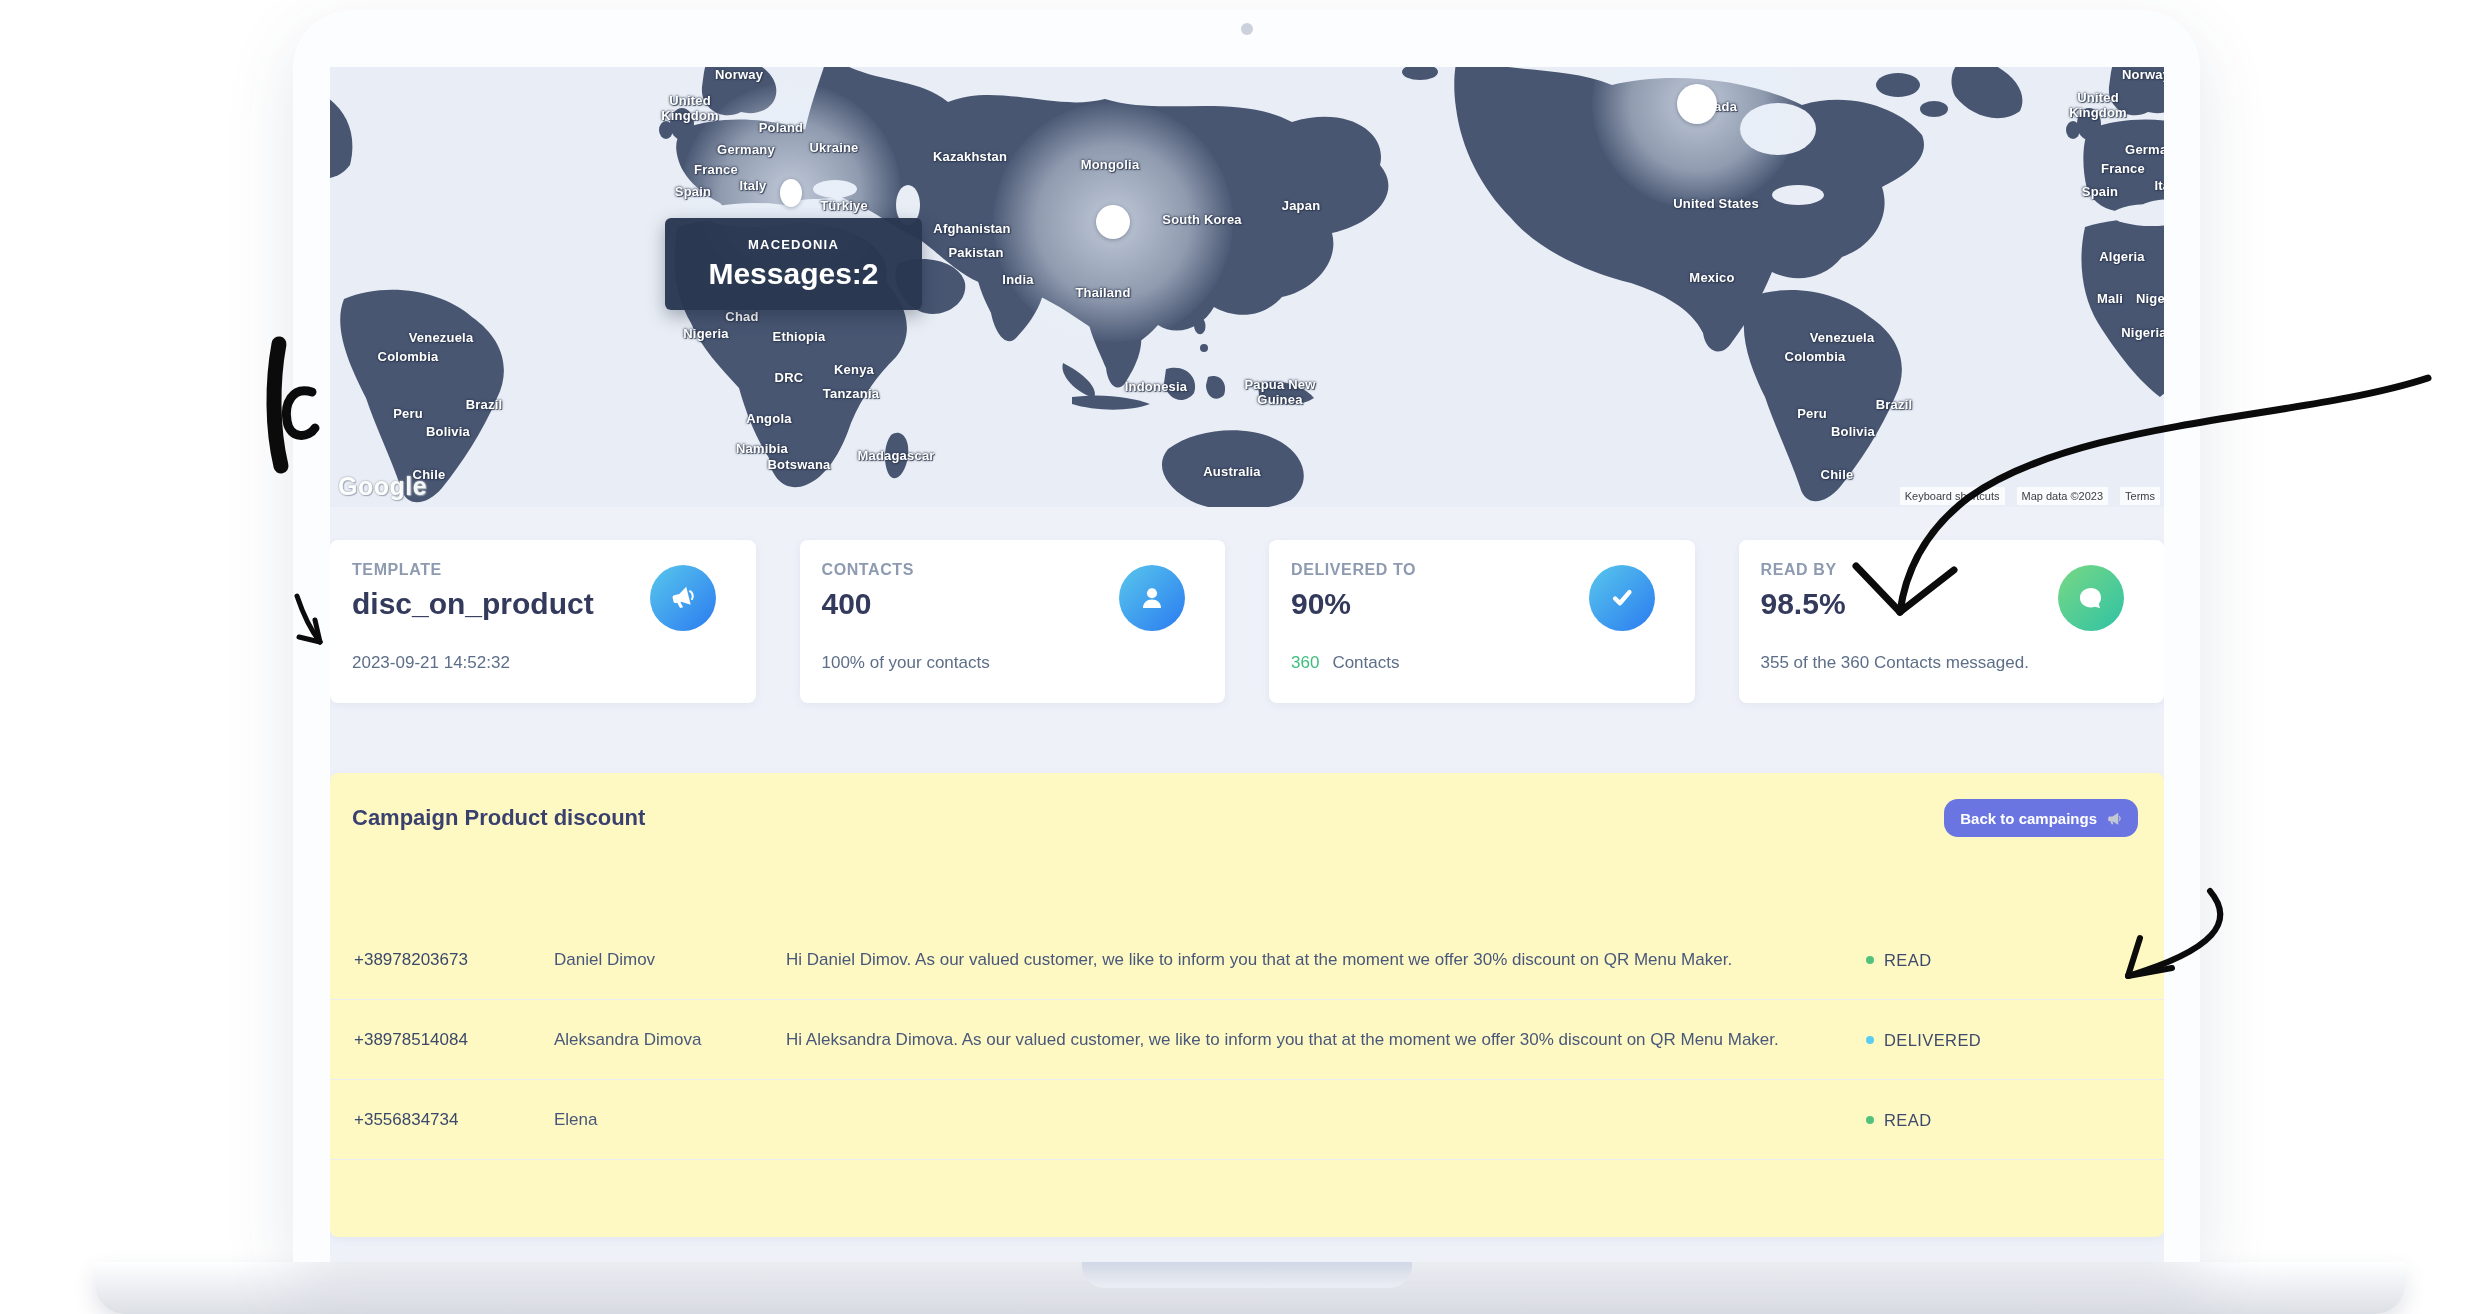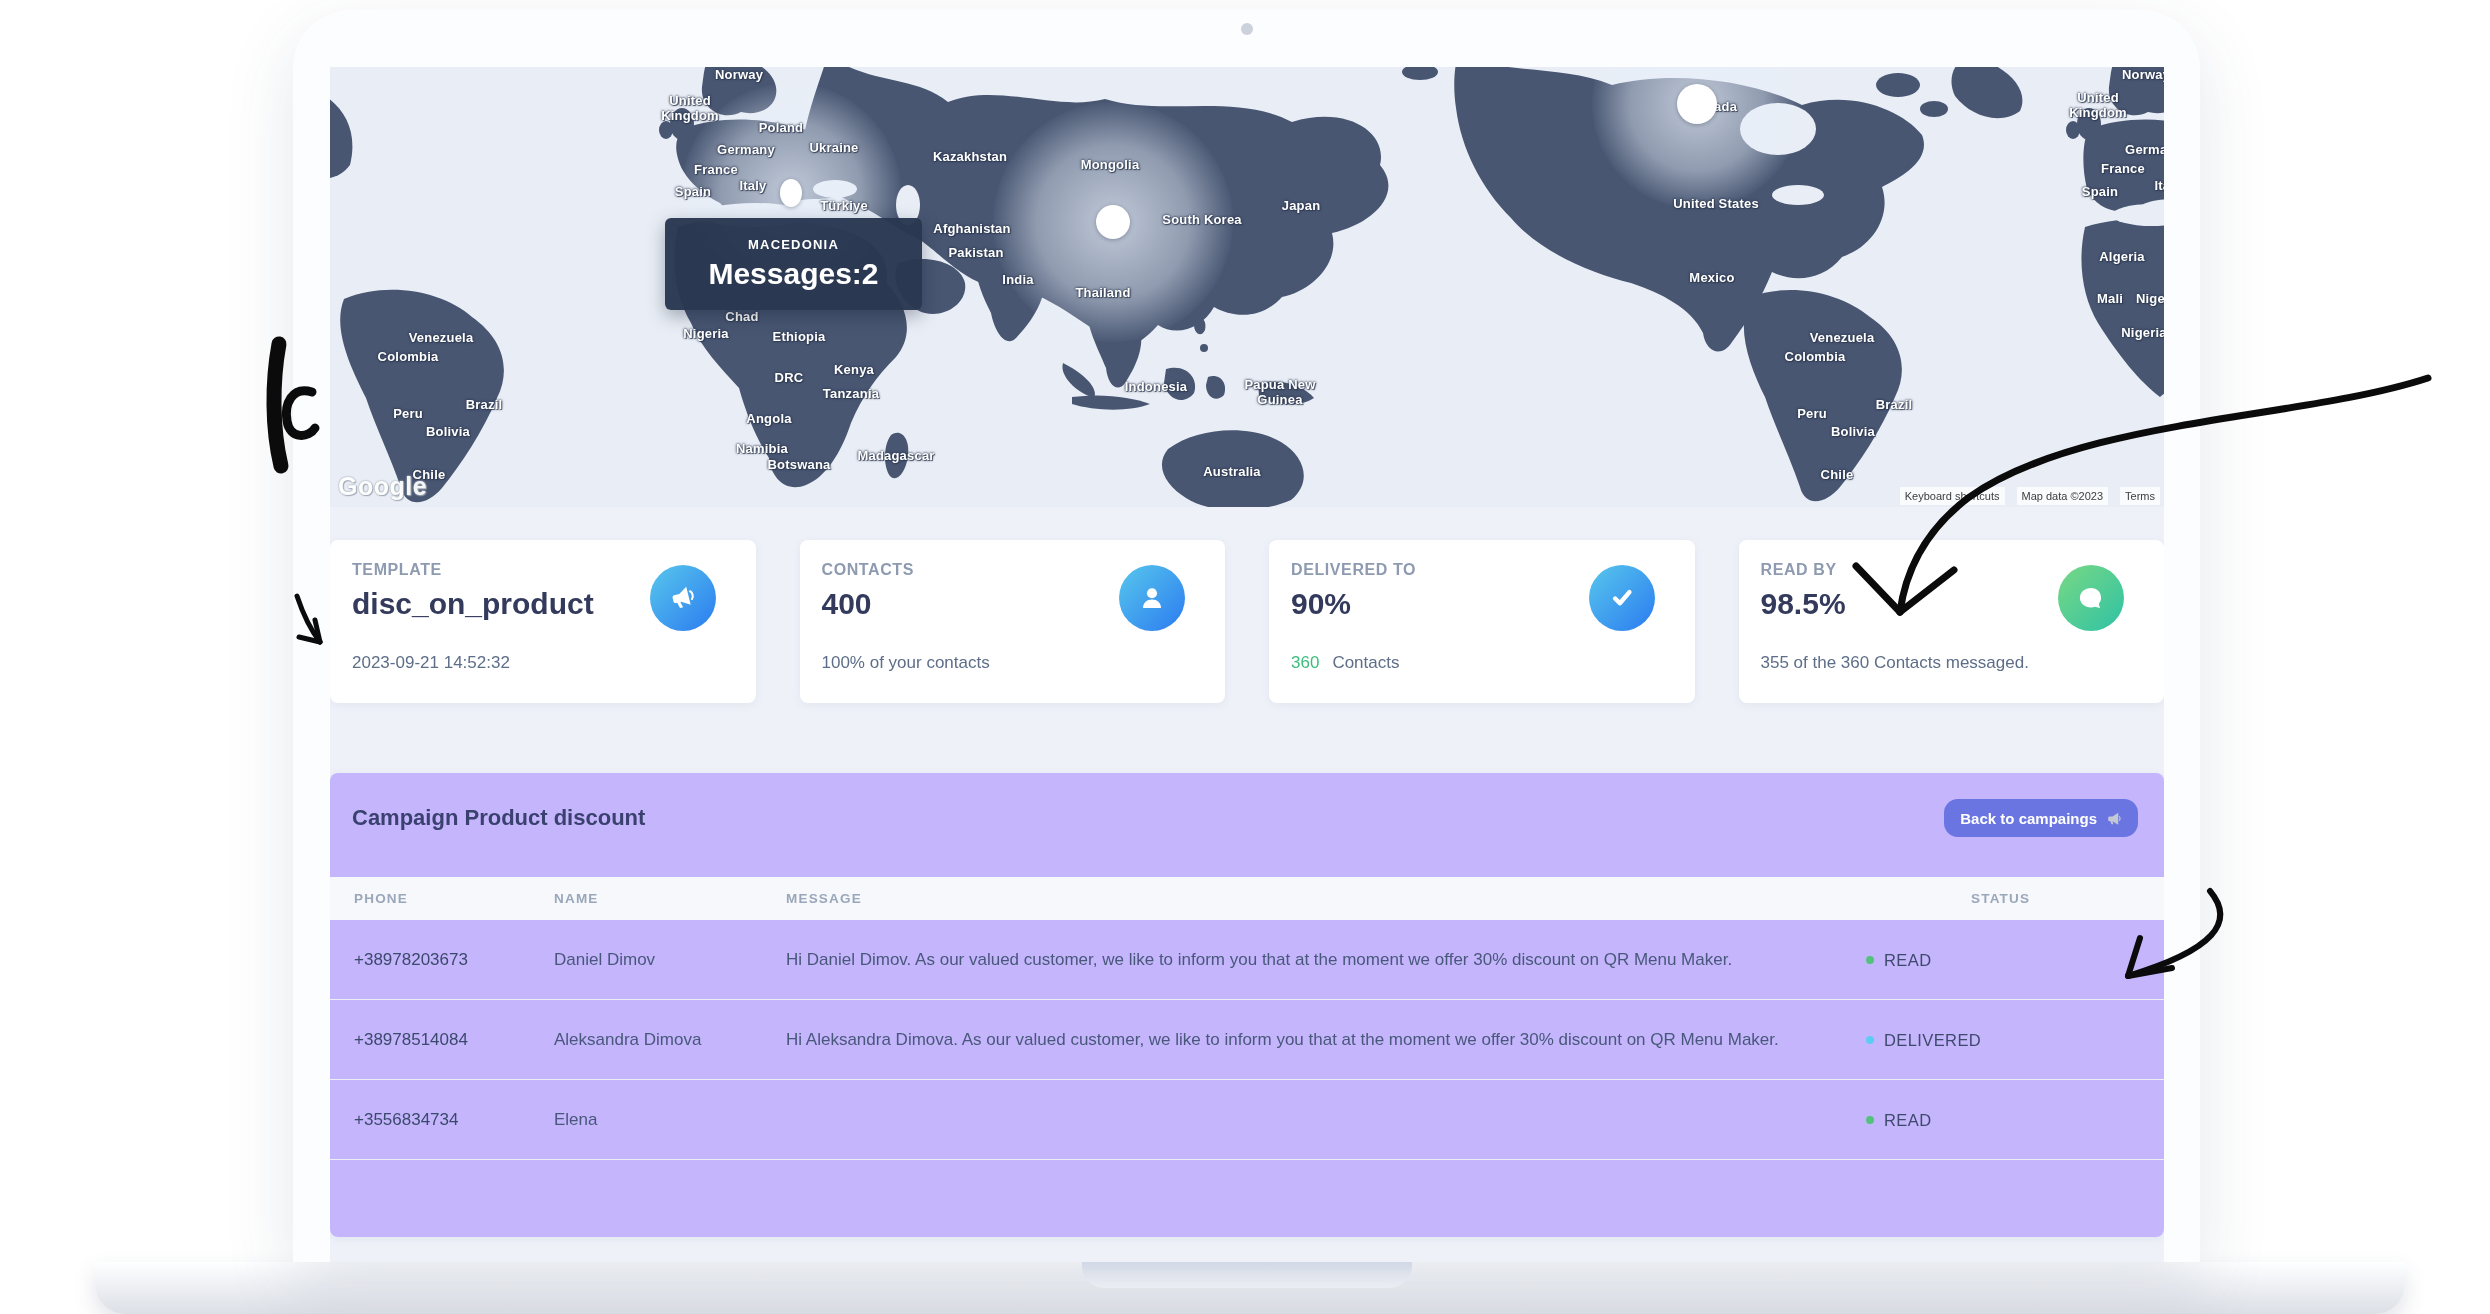--- a/index.html
+++ b/index.html
@@ -49,21 +49,21 @@
   .stat-sub{position:absolute;left:22px;top:113px;font-size:17px;color:#5d6e88;white-space:nowrap;}
   .stat-sub .green{color:#3dbd7d;}
   .stat-sub span + span{margin-left:13px;}
   .stat-icon{position:absolute;right:40px;top:25px;width:66px;height:66px;border-radius:50%;
              display:flex;align-items:center;justify-content:center;}
   .grad-blue{background:linear-gradient(135deg,#58c7ec 0%,#2b7bf0 100%);}
   .grad-green{background:linear-gradient(135deg,#79d884 0%,#2fc2a5 100%);}
   .stat-icon svg{width:36px;height:36px;}
 
   
-  .panel{position:absolute;left:0;top:706px;width:1834px;height:464px;background:#c4b5fd;border-radius:8px;
+  .panel{position:absolute;left:0;top:706px;width:1834px;height:464px;background:#fef9c3;border-radius:8px;
          box-shadow:0 2px 8px rgba(90,105,140,.08);}
   .panel-head{position:absolute;left:22px;right:26px;top:18px;height:54px;display:flex;
               align-items:center;justify-content:space-between;}
   .panel-title{font-size:22px;font-weight:700;color:#3a416f;}
   .back-btn{display:flex;align-items:center;gap:8px;height:38px;padding:16px 16px;border:none;border-radius:14px;
             background:#6a75e1;color:#fff;font-size:15px;font-weight:700;cursor:pointer;
             font-family:"Liberation Sans",sans-serif;}
   .thead{position:absolute;left:0;top:104px;width:100%;height:43px;background:#f6f8fb;}
   .th{position:absolute;top:0;height:43px;display:flex;align-items:center;font-size:13.5px;font-weight:700;
       color:#9aa7ba;letter-spacing:1.2px;}
@@ -278,26 +278,20 @@
         <div class="panel-title">Campaign Product discount</div>
         <button class="back-btn">
           <span>Back to campaings</span>
           <svg width="17" height="17" viewBox="0 0 18 18" fill="#c3c9d4">
             <path d="M14 3 L8 7 H5 C4 7 3.4 7.6 3.4 8.5 V10.5 C3.4 11.4 4 12 5 12 H5.8 L6.8 15.2 H8.9 L7.9 12 L14 15.5 Z"></path>
             <path d="M15.2 7 C16.2 7.8 16.2 10.2 15.2 11" stroke="#c3c9d4" stroke-width="1.2" fill="none" stroke-linecap="round"></path>
           </svg>
         </button>
       </div>
 
-      <div class="thead">
-        <div class="th col-phone">PHONE</div>
-        <div class="th col-name">NAME</div>
-        <div class="th col-message">MESSAGE</div>
-        <div class="th col-status">STATUS</div>
-      </div>
 
       <div id="table-body">
   <div class="trow" style="top: 147px; text-align: center;">
     <div class="td phone col-phone">+38978203673</div>
     <div class="td name col-name">Daniel Dimov</div>
     <div class="td message col-message">Hi Daniel Dimov. As our valued customer, we like to inform you that at the moment we offer 30% discount on QR Menu Maker.</div>
     <div class="td status">
       <span class="sdot" style="background: rgb(82, 194, 125);"></span>
       <span class="slabel">READ</span>
     </div>

